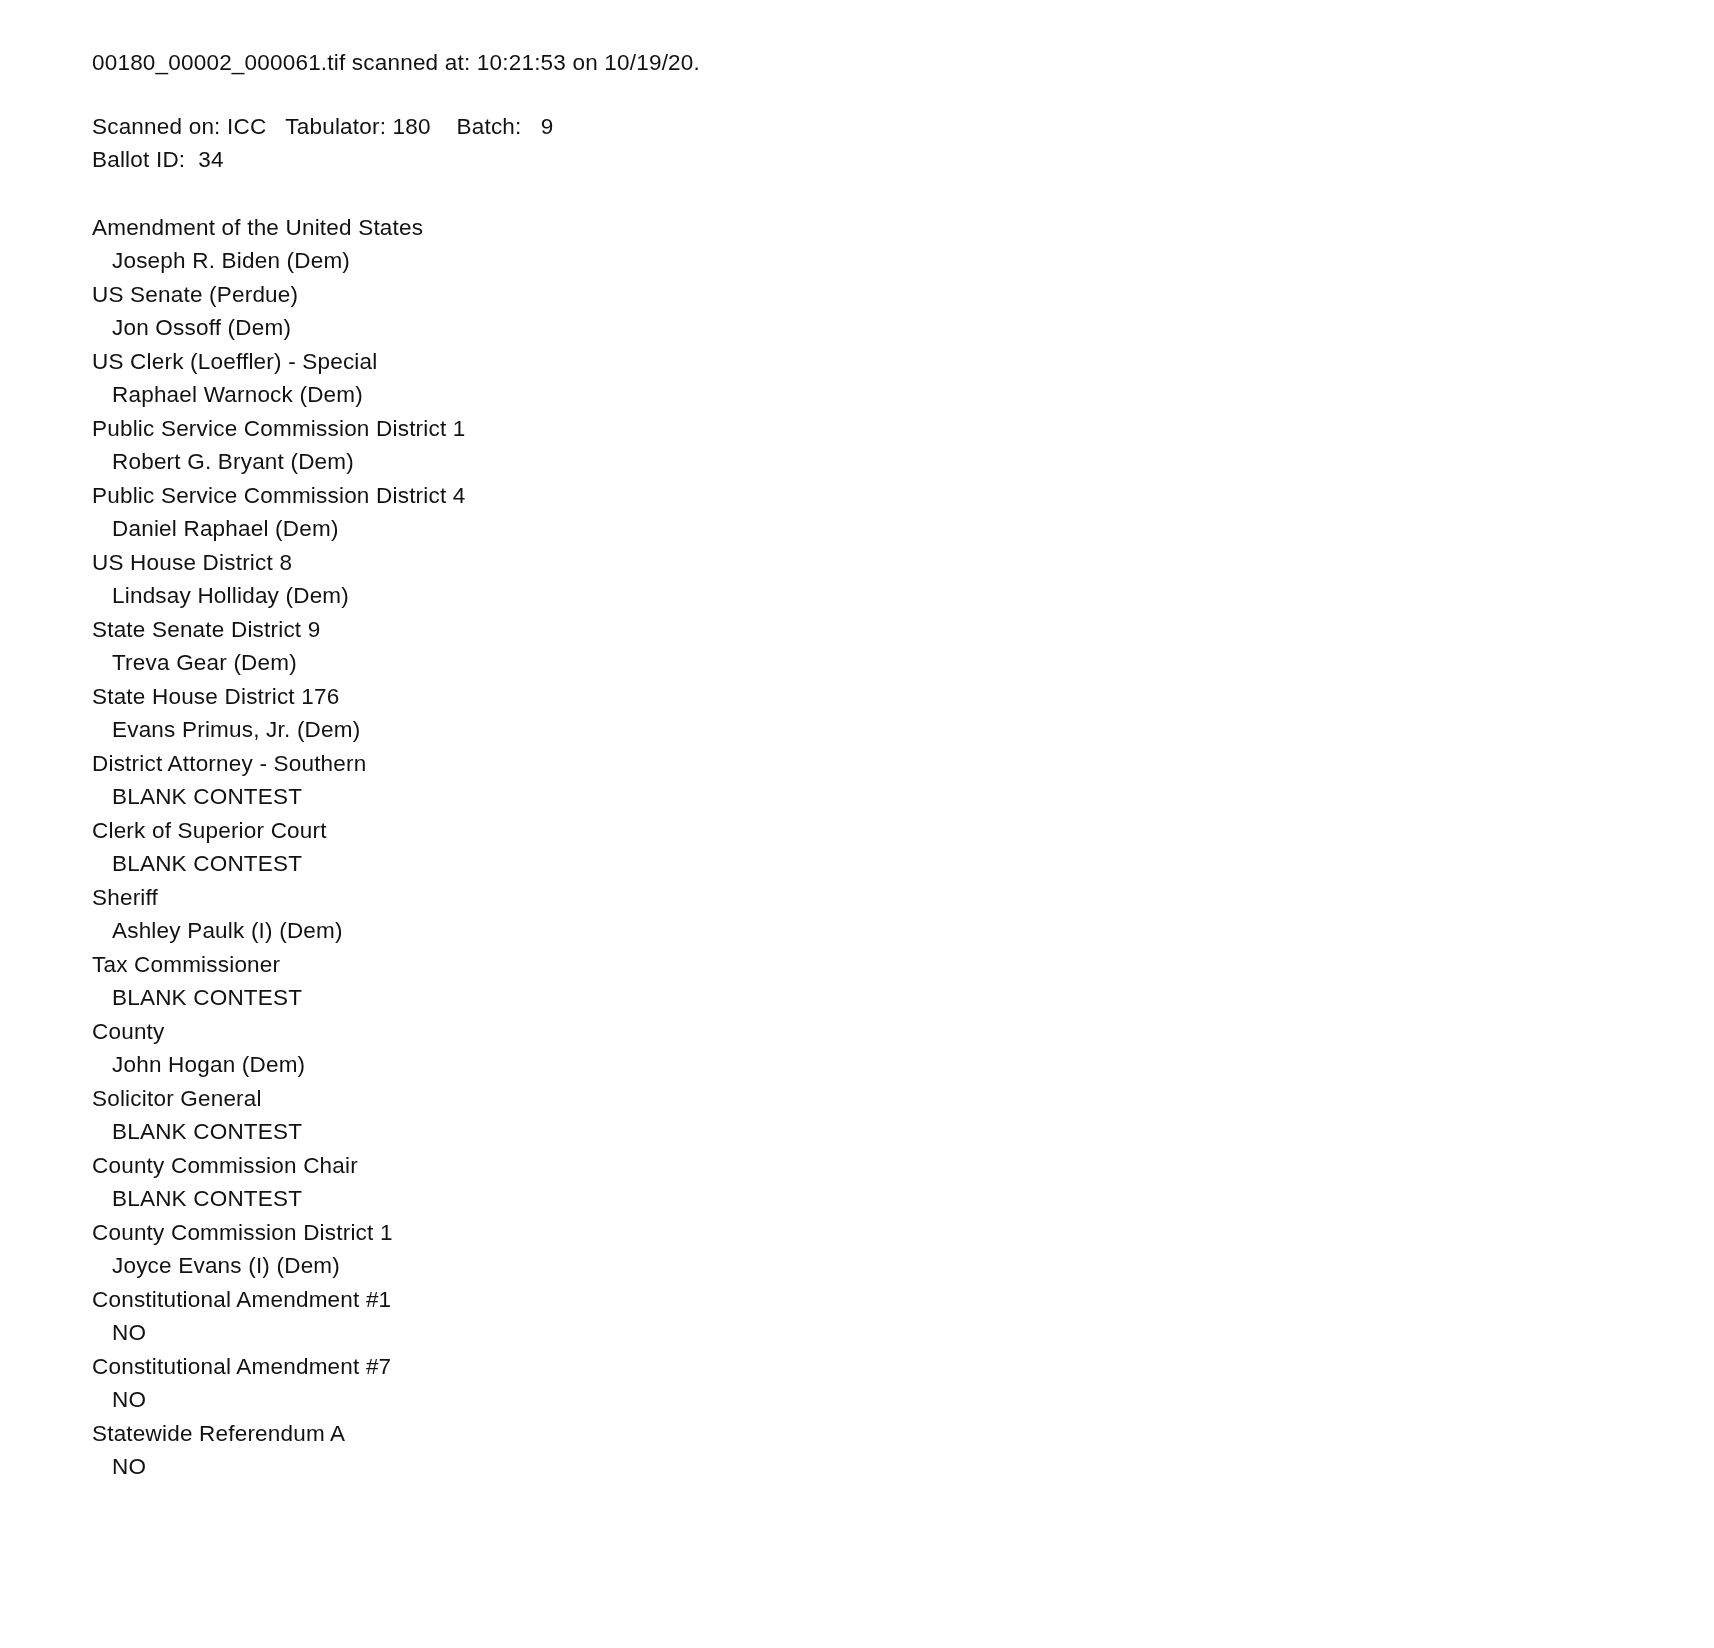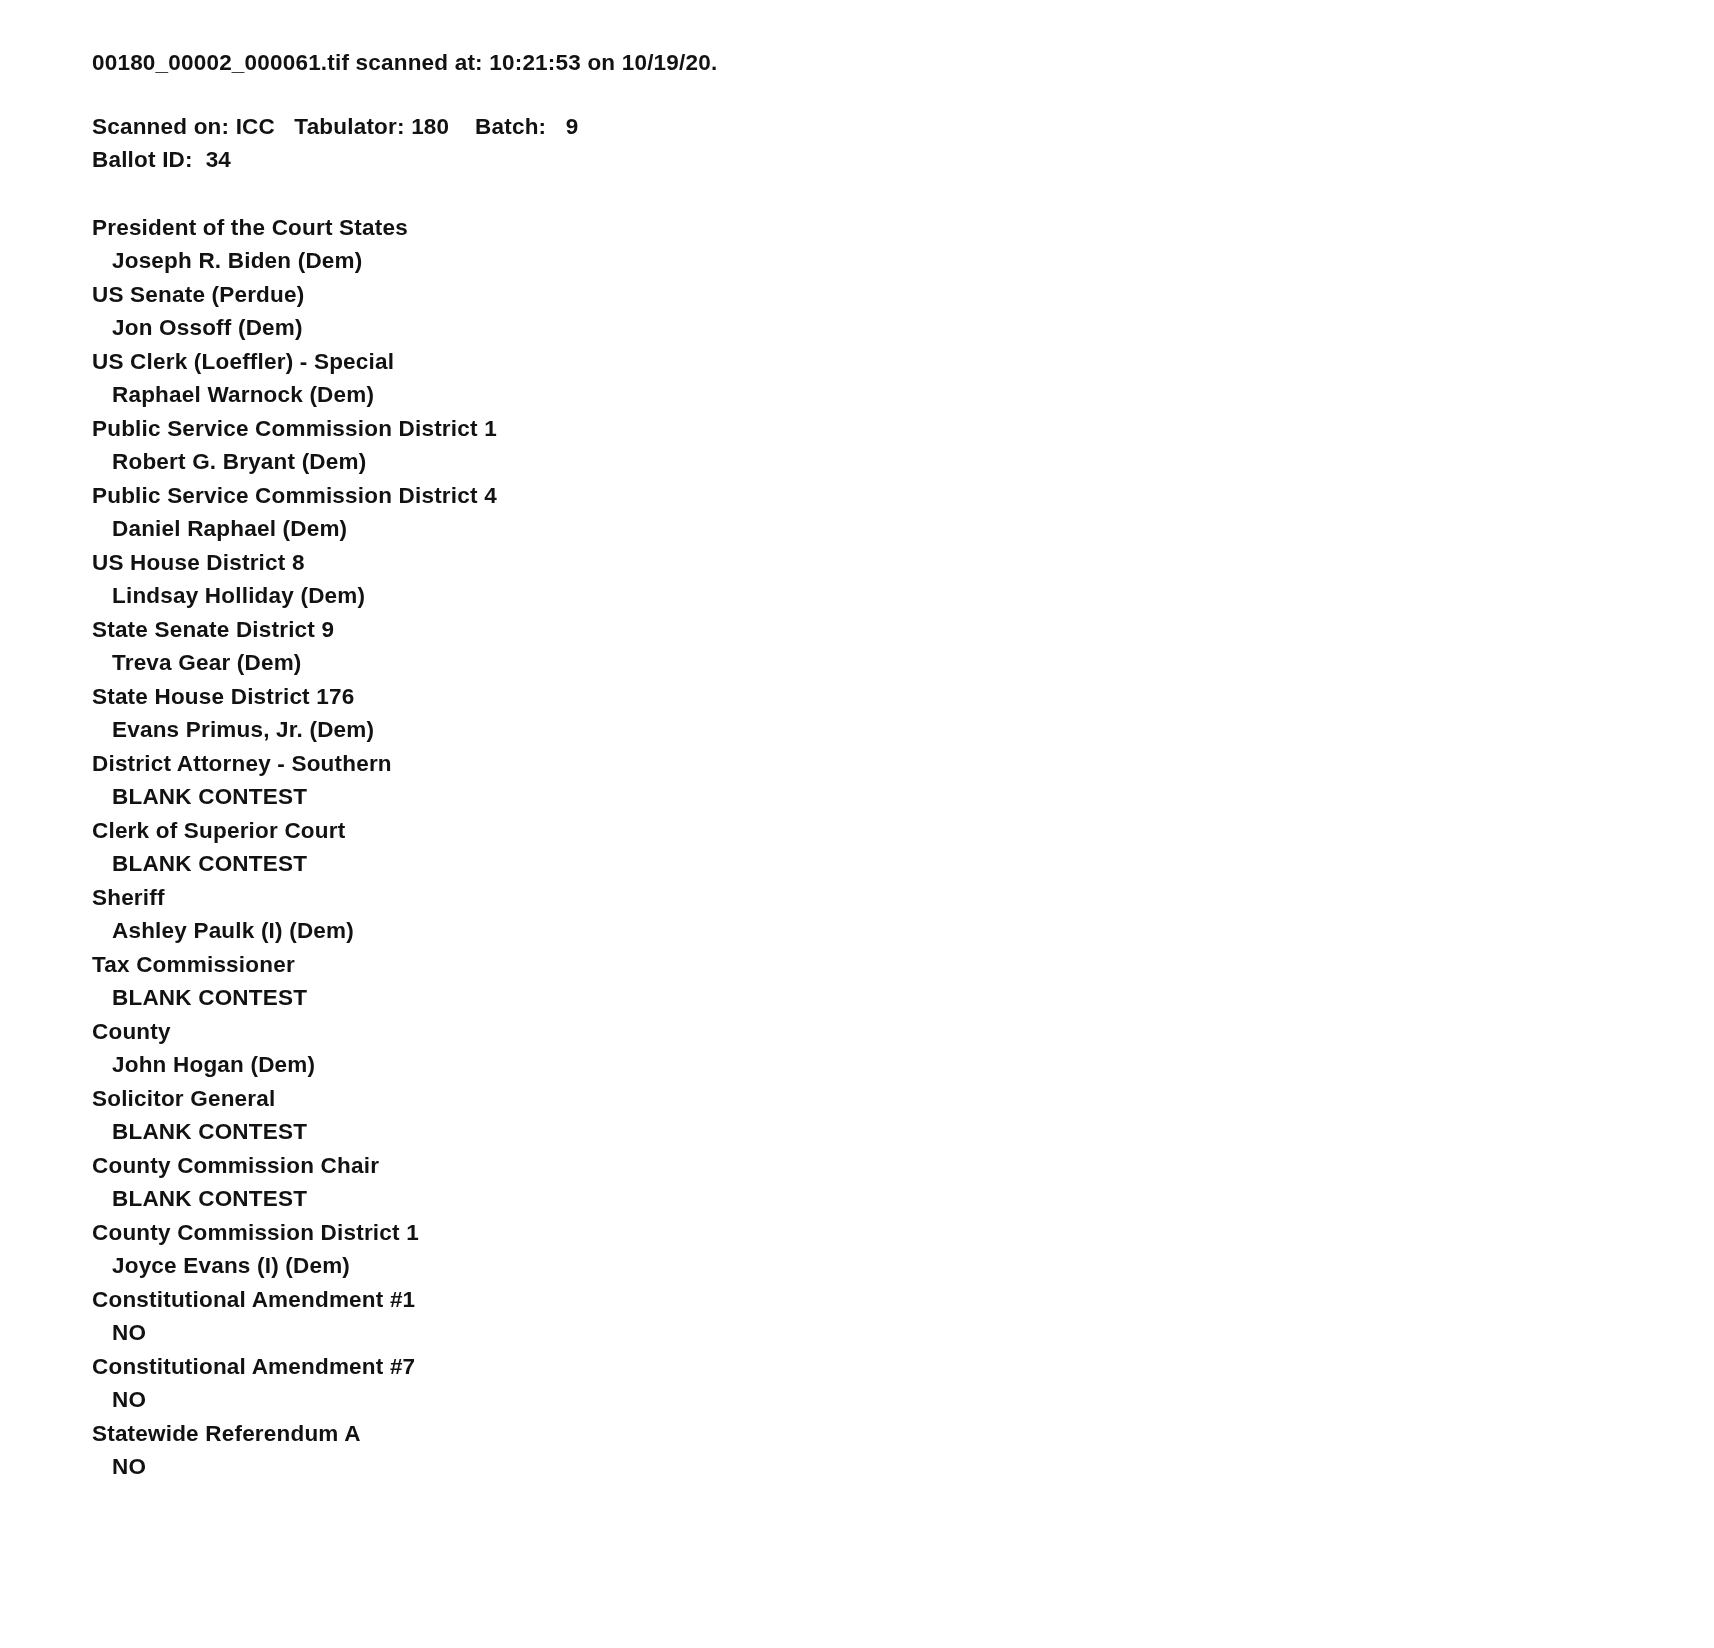--- a/index.html
+++ b/index.html
@@ -17,21 +17,20 @@
   main.doc {
     padding: 46px 40px 0 92px;
     font-size: 22.5px;
     -webkit-font-smoothing: antialiased;
   }
   .line {
     margin: 0;
     line-height: 33.5px;
     white-space: pre-wrap;
     letter-spacing: 0.2px;
-    font-weight: bold;
   }
   .gap-sm { height: 30px; }
   .gap-md { height: 34px; }
   .contest-title {
     
   }
   .selection {
     padding-left: 20px;
   }
 </style>
@@ -42,21 +41,21 @@
   <p class="line">00180_00002_000061.tif scanned at: 10:21:53 on 10/19/20.</p>
 
   <div class="gap-sm"></div>
 
   <p class="line">Scanned on: ICC   Tabulator: 180    Batch:   9</p>
   <p class="line">Ballot ID:  34</p>
 
   <div class="gap-md"></div>
 
   <div id="contest-list">
-      <p class="line contest-title">President of the Court States</p>
+      <p class="line contest-title">Amendment of the United States</p>
       <p class="line selection">Joseph R. Biden (Dem)</p>
       <p class="line contest-title">US Senate (Perdue)</p>
       <p class="line selection">Jon Ossoff (Dem)</p>
       <p class="line contest-title">US Clerk (Loeffler) - Special</p>
       <p class="line selection">Raphael Warnock (Dem)</p>
       <p class="line contest-title">Public Service Commission District 1</p>
       <p class="line selection">Robert G. Bryant (Dem)</p>
       <p class="line contest-title">Public Service Commission District 4</p>
       <p class="line selection">Daniel Raphael (Dem)</p>
       <p class="line contest-title">US House District 8</p>

